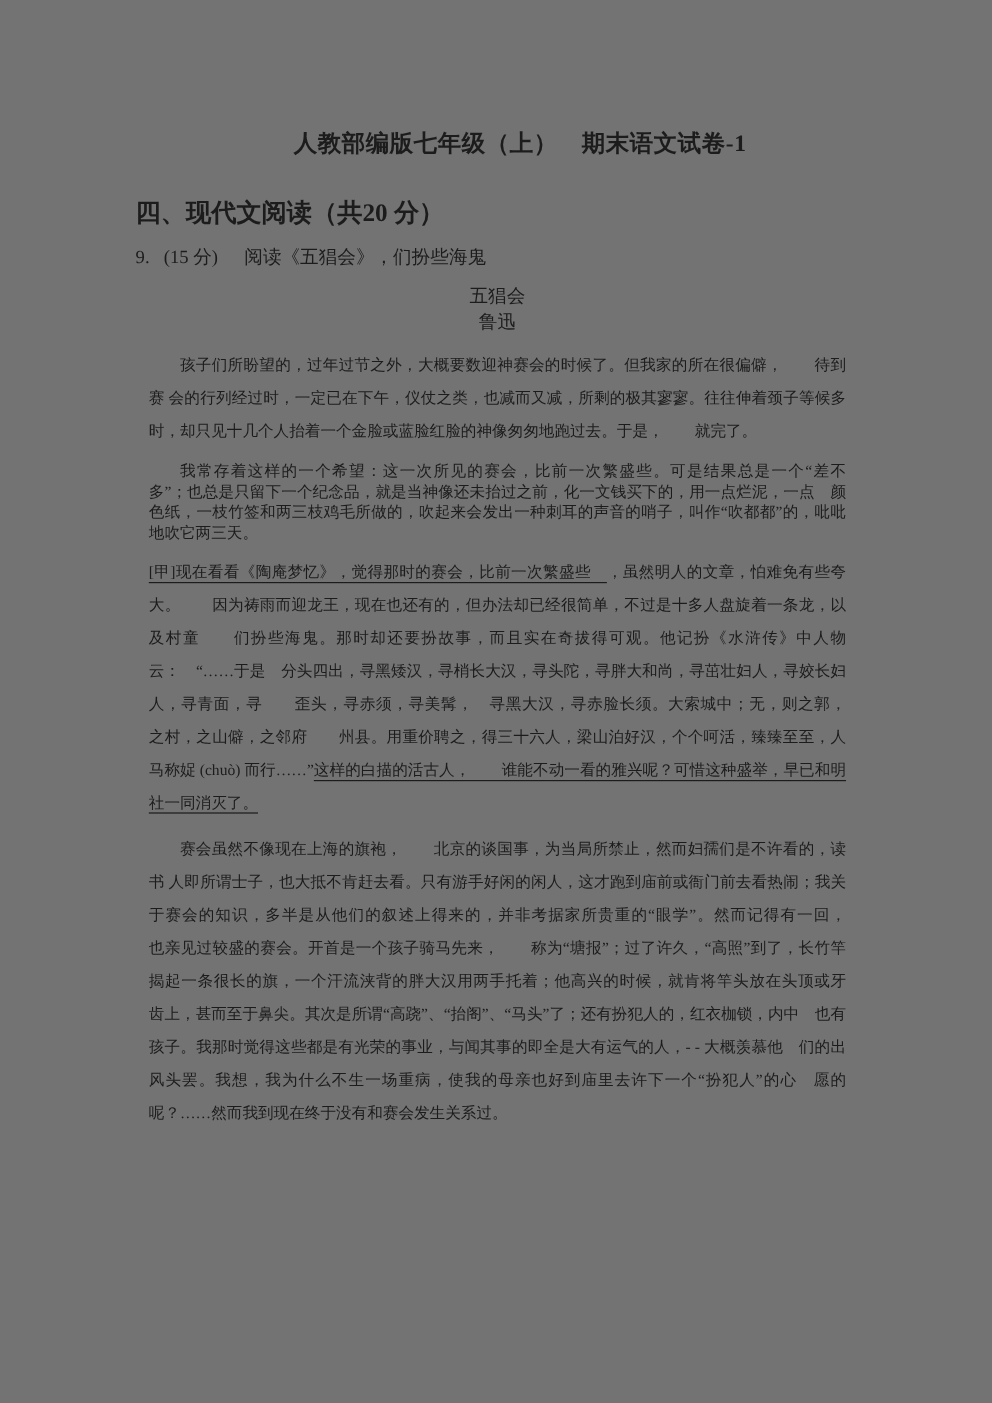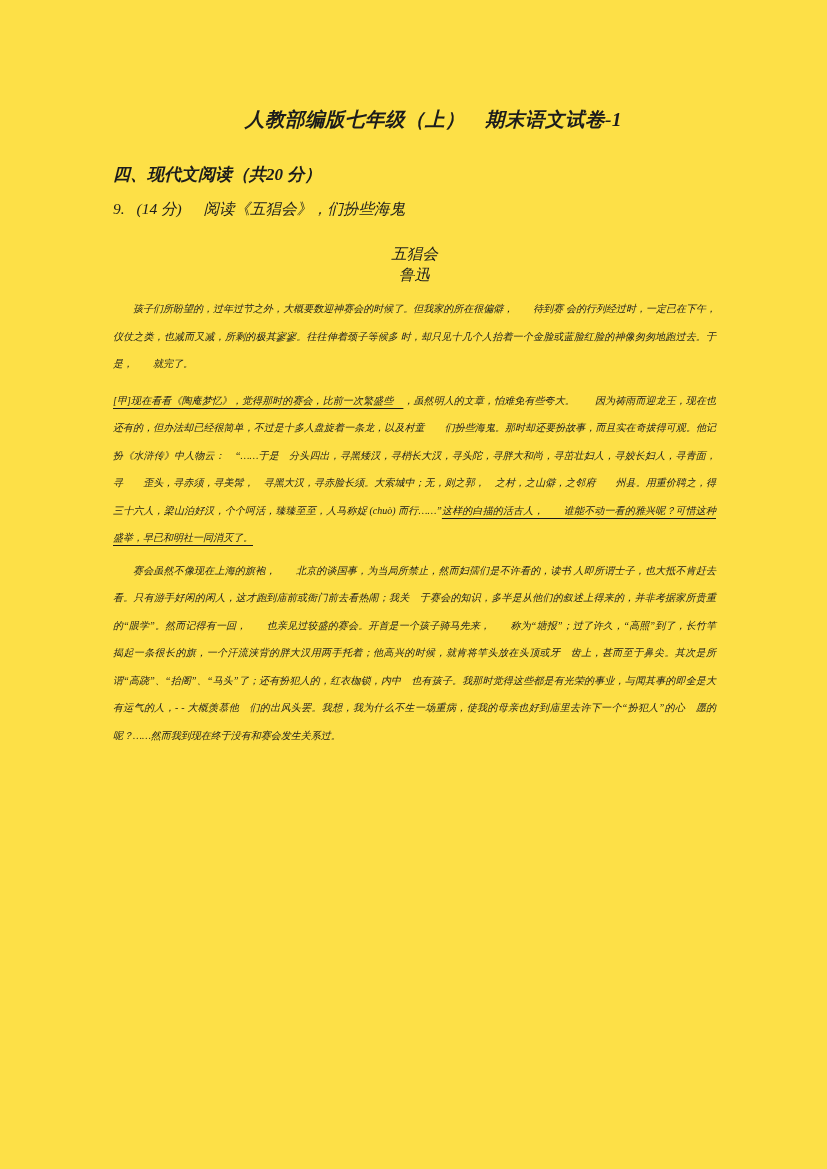--- a/index.html
+++ b/index.html
@@ -9,55 +9,54 @@
     background: #ffffff;
     color: #1c1c1c;
     font-family: "Liberation Serif", "DejaVu Serif", serif;
     overflow: hidden;
   }
   .page {
     box-sizing: border-box;
     width: 827px;
     height: 1169px;
     padding: 106px 111px 0 113px;
-    background: #fde047;
-    font-style: italic;
+    background: #737373;
   }
   .doc-title {
     text-align: center;
     font-weight: 700;
     font-size: 19.5px;
     letter-spacing: 0.5px;
     margin: 0 0 0 38px;
     white-space: nowrap;
   }
   .section-heading {
     margin-top: 30px;
     font-weight: 700;
-    font-size: 17px;
+    font-size: 21px;
   }
   .question-line {
     margin-top: 13px;
     font-size: 15.5px;
   }
   .question-line .qnum { margin-right: 8px; }
   .question-line .qpoints { margin-right: 18px; }
   .article-title {
-    margin-top: 24px;
+    margin-top: 12px;
     text-align: center;
     font-size: 15.5px;
   }
   .article-author {
     text-align: center;
     font-size: 15.5px;
   }
   .article-body { margin-top: 9px; }
   .article-body p {
-    margin: 0;
-    font-size: 10px;
+    margin: 11px;
+    font-size: 13px;
     text-align: justify;
     line-height: 27.5px;
   }
   .article-body p.tight { line-height: 17px; }
   .article-body p.indent { text-indent: 2em; }
   .article-body p:nth-child(2) { margin-top: 9px; }
   .article-body p:nth-child(3) { margin-top: 5px; }
   .article-body p:nth-child(4) { margin-top: 7px; }
   .u {
     text-decoration: underline;
@@ -69,25 +68,26 @@
 </head>
 <body>
 
 <div class="page">
   <h1 class="doc-title">人教部编版七年级（上）　期末语文试卷-1</h1>
 
   <div class="section-heading">四、现代文阅读（共20 分）</div>
 
   <div class="question-line">
     <span class="qnum">9.</span>
-    <span class="qpoints">(14 分)</span>
+    <span class="qpoints">(15 分)</span>
     <span class="qprompt">阅读《五猖会》，们扮些海鬼</span>
   </div>
 
   <div class="article-title">五猖会</div>
   <div class="article-author">鲁迅</div>
 
   <div class="article-body">
       <p class="indent"><span>孩子们所盼望的，过年过节之外，大概要数迎神赛会的时候了。但我家的所在很偏僻，　　待到赛 会的行列经过时，一定已在下午，仪仗之类，也减而又减，所剩的极其寥寥。往往伸着颈子等候多 时，却只见十几个人抬着一个金脸或蓝脸红脸的神像匆匆地跑过去。于是，　　就完了。</span></p>
+      <p class="tight indent"><span>我常存着这样的一个希望：这一次所见的赛会，比前一次繁盛些。可是结果总是一个“差不　多”；也总是只留下一个纪念品，就是当神像还未抬过之前，化一文钱买下的，用一点烂泥，一点　颜色纸，一枝竹签和两三枝鸡毛所做的，吹起来会发出一种刺耳的声音的哨子，叫作“吹都都”的，吡吡地吹它两三天。</span></p>
       <p class=""><span class="u">[甲]现在看看《陶庵梦忆》，觉得那时的赛会，比前一次繁盛些　</span><span>，虽然明人的文章，怕难免有些夸大。　　因为祷雨而迎龙王，现在也还有的，但办法却已经很简单，不过是十多人盘旋着一条龙，以及村童　　们扮些海鬼。那时却还要扮故事，而且实在奇拔得可观。他记扮《水浒传》中人物云：　“……于是　分头四出，寻黑矮汉，寻梢长大汉，寻头陀，寻胖大和尚，寻茁壮妇人，寻姣长妇人，寻青面，寻　　歪头，寻赤须，寻美髯，　寻黑大汉，寻赤脸长须。大索城中；无，则之郭，　之村，之山僻，之邻府　　州县。用重价聘之，得三十六人，梁山泊好汉，个个呵活，臻臻至至，人马称娖 (chuò) 而行……”</span><span class="u">这样的白描的活古人，　　谁能不动一看的雅兴呢？可惜这种盛举，早已和明社一同消灭了。</span></p>
       <p class="indent"><span>赛会虽然不像现在上海的旗袍，　　北京的谈国事，为当局所禁止，然而妇孺们是不许看的，读书 人即所谓士子，也大抵不肯赶去看。只有游手好闲的闲人，这才跑到庙前或衙门前去看热闹；我关　于赛会的知识，多半是从他们的叙述上得来的，并非考据家所贵重的“眼学”。然而记得有一回，　　也亲见过较盛的赛会。开首是一个孩子骑马先来，　　称为“塘报”；过了许久，“高照”到了，长竹竿 揭起一条很长的旗，一个汗流浃背的胖大汉用两手托着；他高兴的时候，就肯将竿头放在头顶或牙　齿上，甚而至于鼻尖。其次是所谓“高跷”、“抬阁”、“马头”了；还有扮犯人的，红衣枷锁，内中　也有孩子。我那时觉得这些都是有光荣的事业，与闻其事的即全是大有运气的人，- - 大概羡慕他　们的出风头罢。我想，我为什么不生一场重病，使我的母亲也好到庙里去许下一个“扮犯人”的心　愿的呢？……然而我到现在终于没有和赛会发生关系过。</span></p>
     </div>
 </div>
 
 </body></html>

